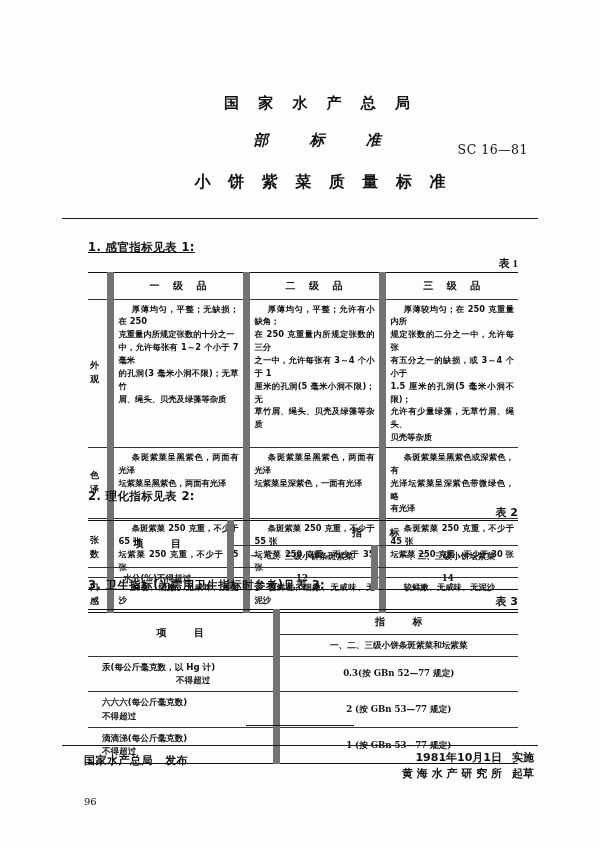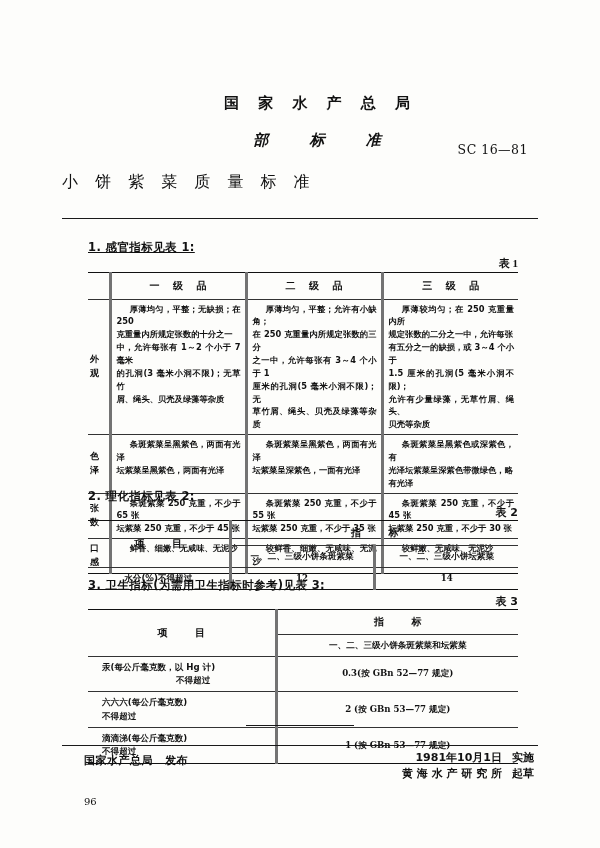--- a/index.html
+++ b/index.html
@@ -40,26 +40,27 @@
     margin: 0 6px 22px 0;
     padding-left: 40px;
   }
   .org-line.second {
     letter-spacing: 18px;
     text-indent: 18px;
     margin-bottom: 26px;
     font-style: italic;
   }
   .doc-title {
+    text-align: center;
     font-size: 16px;
-    font-weight: normal;
+    font-weight: bold;
     letter-spacing: 6px;
     text-indent: 6px;
     line-height: 1;
-    margin: 16px;
+    margin: 1px;
     padding-left: 40px;
   }
   .std-code {
     position: absolute;
     right: 72px;
     top: 46px;
     font-size: 12.5px;
     font-family: "DejaVu Serif", "Liberation Serif", serif;
     letter-spacing: 0.5px;
     white-space: nowrap;
@@ -99,21 +100,21 @@
     line-height: 1.55;
     table-layout: fixed;
   }
   .tbl td, .tbl th {
     border: 0;
     vertical-align: top;
     padding: 3px 4px 3px 5px;
     font-weight: bold;
     color: #111;
   }
-  .tbl .vline { border-left: 3px solid #737373; }
+  .tbl .vline { border-left: 7px solid #737373; }
   .top-rule    { border-top: 1.5px solid #111 !important; }
   .mid-rule    { border-top: 1px solid #333 !important; }
   .bot-rule    { border-bottom: 1.5px solid #111 !important; }
 
   .rowlabel {
     text-align: left;
     vertical-align: middle !important;
     font-size: 9px;
     letter-spacing: 1px;
     padding: 3px 2px !important;

